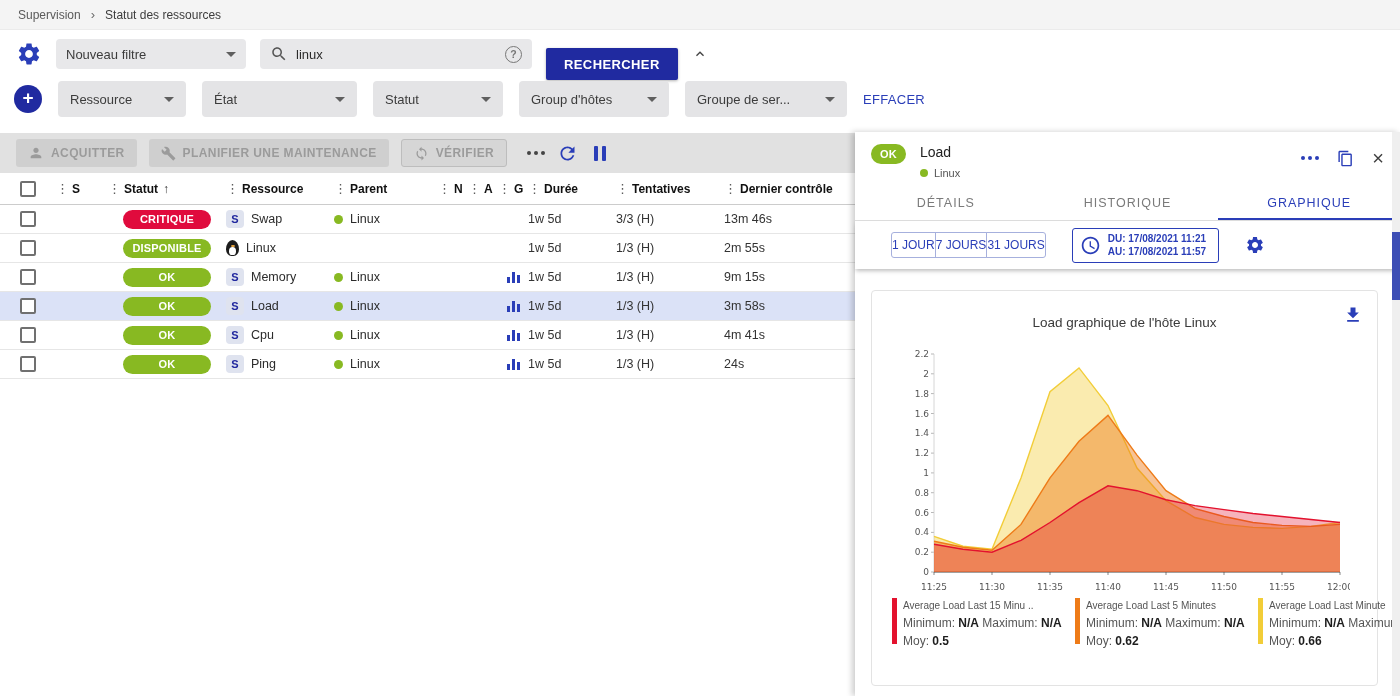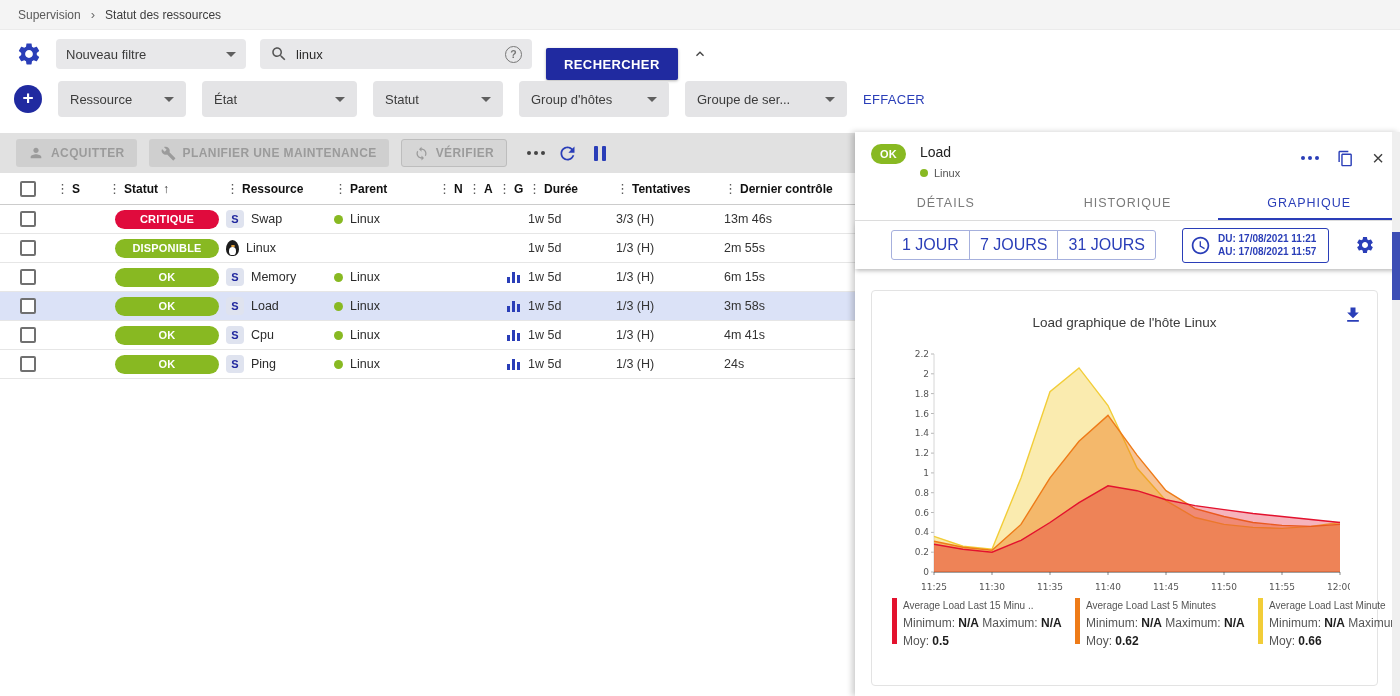--- a/index.html
+++ b/index.html
@@ -59,21 +59,21 @@
   .trow { display:flex; height:29px; align-items:center; border-bottom:1px solid #e6e6e6; background:#fff; cursor:pointer; }
   .trow.selected { background:#dbe2f7; }
   .cell { display:flex; align-items:center; height:100%; flex:none; overflow:hidden; }
   .cell.center { justify-content:center; }
   .cell.txt { font-size:12.5px; color:#333; }
   .hcell { gap:3px; cursor:pointer; }
   .handle { font-size:13px; color:#5c5c5c; cursor:grab; }
   .hlabel { font-size:12px; font-weight:bold; color:#111; white-space:nowrap; }
   .sort { font-size:12px; color:#333; margin-left:2px; }
   .checkbox { width:16px; height:16px; border:2px solid #707070; border-radius:2px; background:#fff; margin-left:20px; cursor:pointer; }
-  .badge { display:inline-block; width:104px; height:19px; line-height:19px; border-radius:10px; text-align:center;
+  .badge { display:inline-block; width:88px; height:19px; line-height:19px; border-radius:10px; text-align:center;
            color:#fff; font-size:11px; font-weight:bold; letter-spacing:.2px; }
   .res { gap:7px; }
   .schip { width:18px; height:18px; border-radius:4px; background:#dfe3ef; color:#20279e; font-weight:bold;
            font-size:11px; display:inline-flex; align-items:center; justify-content:center; flex:none; }
   .rtext { font-size:12.5px; color:#2b2b2b; }
   .pdot { width:9px; height:9px; border-radius:50%; background:#88b922; flex:none; }
   .pdot.small { width:8px; height:8px; }
   .penguin { position:relative; width:13px; height:16px; background:#1c1c1c; border-radius:50% 50% 42% 42%/58% 58% 42% 42%; flex:none; }
   .penguin::before { content:""; position:absolute; left:3px; top:7px; width:7px; height:8px; background:#fff;
                      border-radius:50% 50% 45% 45%; }
@@ -91,22 +91,22 @@
   .phost { display:flex; align-items:center; gap:6px; margin-top:7px; font-size:11px; color:#555; }
   .panel-icons { margin-left:auto; display:flex; align-items:center; gap:18px; padding-top:4px; }
   .close { font-size:20px; color:#3f3f3f; cursor:pointer; line-height:1; }
   .tabs { display:flex; height:36px; border-bottom:1px solid #ddd; margin-top:2px; }
   .tab { flex:1; display:flex; align-items:center; justify-content:center; font-size:12.5px; letter-spacing:1px;
          color:#7a7a7a; cursor:pointer; }
   .tab.active { color:#2a3eb8; box-shadow:inset 0 -2px 0 #2a3eb8; }
   .range-row { height:48px; display:flex; align-items:center; gap:26px; padding:0 24px 0 36px; position:relative;
                box-shadow:0 3px 4px -1px rgba(0,0,0,.25); background:#fff; }
   .btn-group { display:flex; }
-  .range-btn { border:1px solid #a6b0dd; background:#fff; color:#2a3eb8; font-size:16px; font-weight:500;
-               padding:5px 10px; margin-left:-1px; cursor:pointer; font-family:"Liberation Sans","DejaVu Sans",sans-serif; }
+  .range-btn { border:1px solid #a6b0dd; background:#fff; color:#2a3eb8; font-size:12px; font-weight:500;
+               padding:5px 0; margin-left:-1px; cursor:pointer; font-family:"Liberation Sans","DejaVu Sans",sans-serif; }
   .range-btn:first-child { border-radius:3px 0 0 3px; margin-left:0; }
   .range-btn:last-child { border-radius:0 3px 3px 0; }
   .date-ctl { display:flex; align-items:center; gap:7px; border:1px solid #2a3eb8; border-radius:3px;
               padding:3px 12px 3px 7px; cursor:pointer; }
   .date-col div { font-size:10px; font-weight:bold; color:#2a3eb8; line-height:1.35; white-space:nowrap; }
 
   .chart-card { position:absolute; left:16px; right:22px; top:158px; bottom:10px; border:1px solid #e3e3e3;
                 border-radius:4px; background:#fff; padding:12px; }
   .chart-title { text-align:center; font-size:13.5px; color:#3a3a3a; margin-top:12px; }
   .download { position:absolute; top:14px; right:14px; cursor:pointer; }
@@ -342,21 +342,21 @@
           <div class="cell" style="width:30px"></div>
           <div class="cell center" style="width:30px">
             <span class="gicon">
               <i class="gbar" style="height:6px"></i>
               <i class="gbar" style="height:11px"></i>
               <i class="gbar" style="height:8px"></i>
             </span>
           </div>
           <div class="cell txt" style="width:88px">1w 5d</div>
           <div class="cell txt" style="width:108px">1/3 (H)</div>
-          <div class="cell txt" style="width:131px">6m 15s</div>
+          <div class="cell txt" style="width:131px">9m 15s</div>
         </div>
         <div class="trow selected">
           <div class="cell" style="width:56px">
             <div class="checkbox"></div>
           </div>
           <div class="cell" style="width:52px"></div>
           <div class="cell center" style="width:118px">
             <span class="badge" style="background:#88b922">OK</span>
           </div>
           <div class="cell res" style="width:108px">

